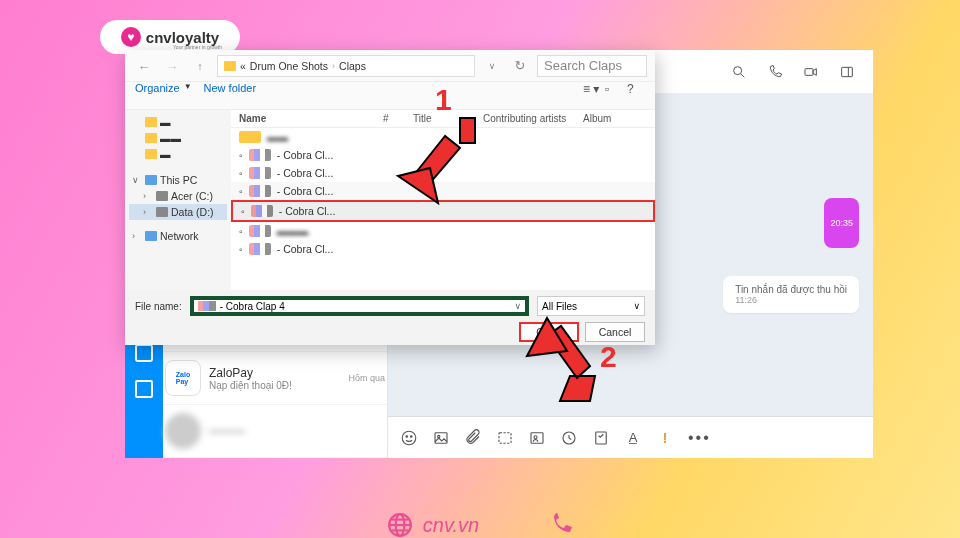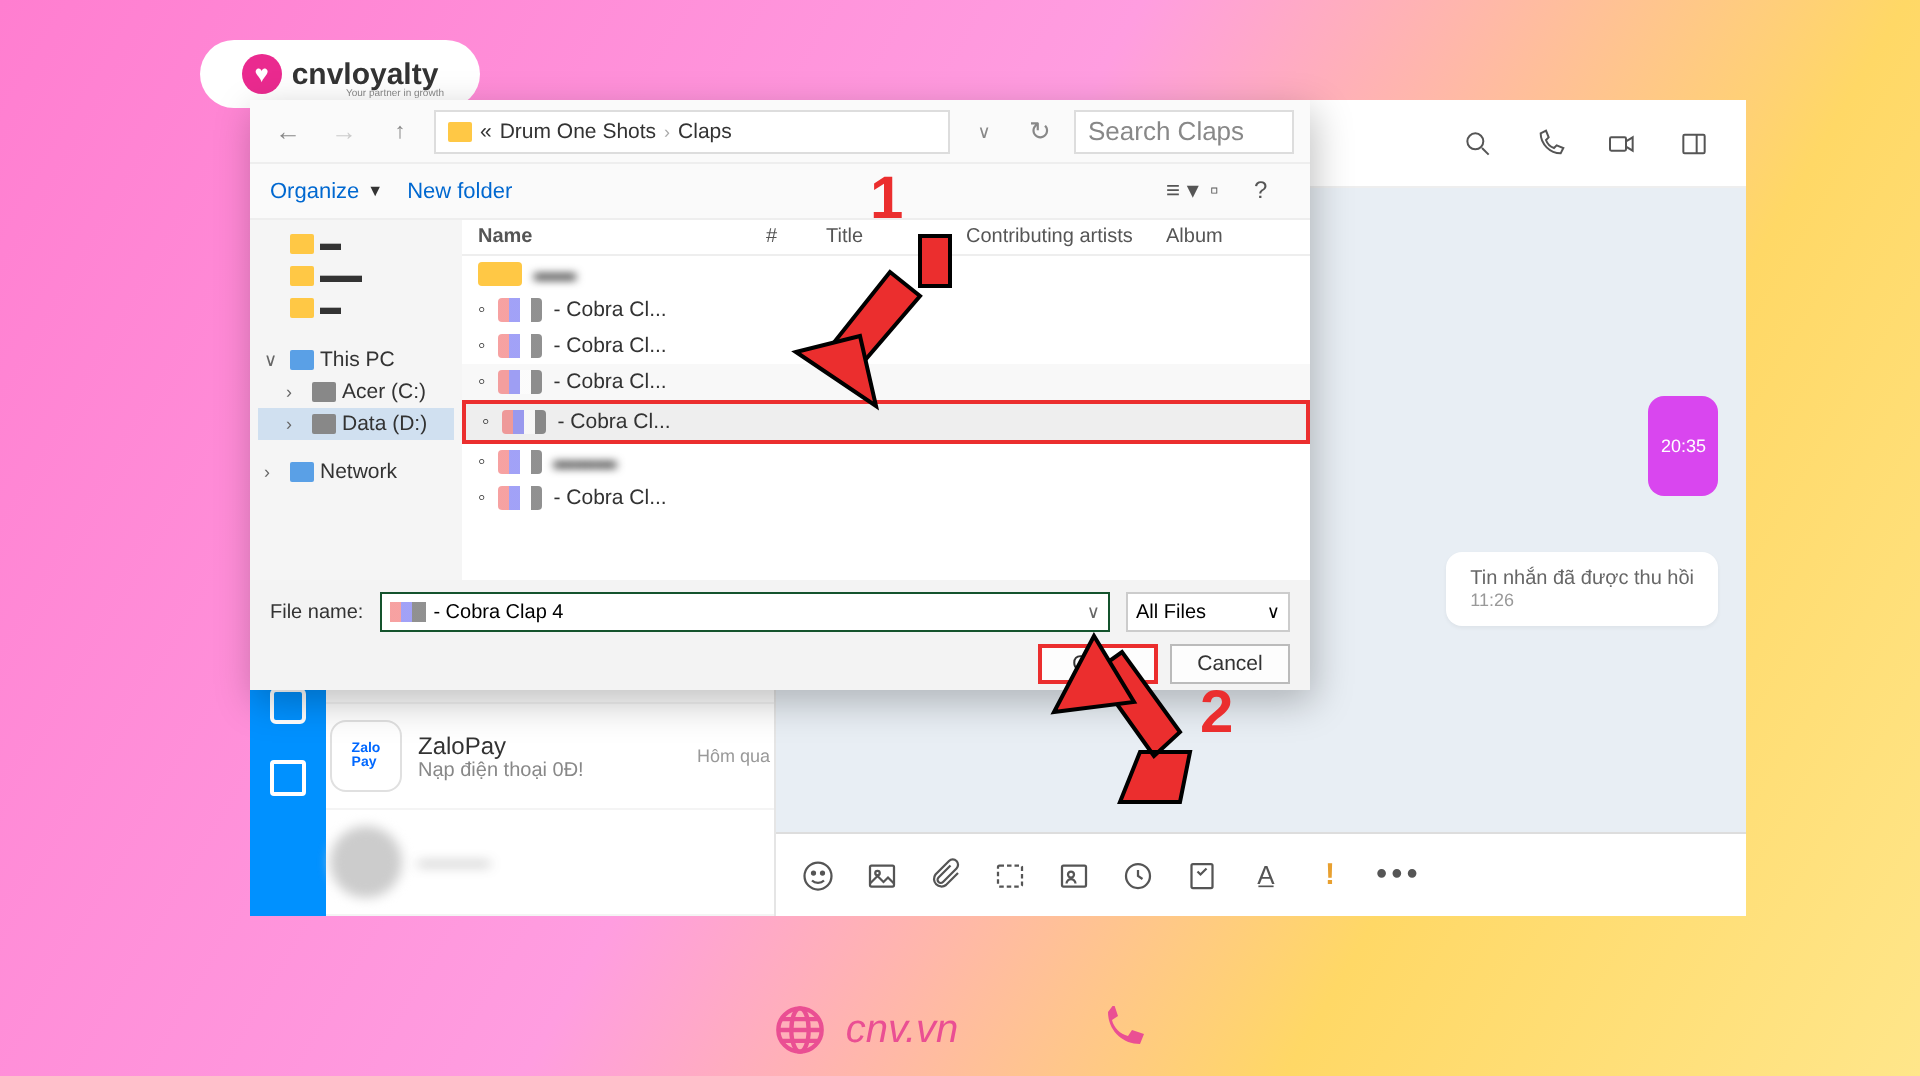--- a/index.html
+++ b/index.html
@@ -46,21 +46,21 @@
 .dots { font-size:16px; color:#555; letter-spacing:2px; }
 
 .fdlg { position:absolute; top:0; left:0; width:530px; height:295px; background:#fafafa; box-shadow:2px 6px 18px rgba(0,0,0,.25); z-index:10; }
 .fnav { height:32px; display:flex; align-items:center; padding:0 8px; gap:6px; border-bottom:1px solid #eee; }
 .fnav-btn { width:22px; height:22px; display:flex; align-items:center; justify-content:center; color:#888; font-size:13px; }
 .fnav-up { font-size:11px; }
 .addr { display:flex; align-items:center; flex:1; background:#fff; border:1px solid #ddd; height:22px; padding:0 6px; gap:4px; font-size:10.5px; color:#333; }
 .addr .fic { width:12px; height:10px; background:#ffc845; border-radius:1px; }
 .addr .ch { color:#aaa; font-size:9px; }
 .sbox { width:110px; height:22px; background:#fff; border:1px solid #ddd; padding:0 6px; font-size:13px; color:#888; display:flex; align-items:center; }
-.fbar { height:28px; display:flex; align-items:center; padding:0 10px; gap:4px; font-size:11px; border-bottom:1px solid #eee; }
+.fbar { height:28px; display:flex; align-items:flex-start; padding:0 10px; gap:4px; font-size:11px; border-bottom:1px solid #eee; }
 .fbar .org { color:#0068d0; }
 .fbar .chd { color:#333; font-size:8px; }
 .fbar .nf { color:#0068d0; margin-left:8px; }
 .fbar .sp { flex:1; }
 .fbar .vb { width:18px; height:16px; color:#555; font-size:12px; }
 .fbody { display:flex; height:180px; }
 .ftree { width:106px; padding:4px 4px; font-size:10.5px; color:#333; background:#f5f5f5; }
 .tn { display:flex; align-items:center; gap:3px; padding:2px 3px; }
 .tn .tic { width:12px; height:10px; background:#ffc845; border-radius:1px; flex-shrink:0; }
 .tn .tic.pc { background:#5aa0e6; }
@@ -76,33 +76,33 @@
 .fcols .c4 { width:100px; }
 .fcols .c5 { flex:1; }
 .frow { display:flex; align-items:center; padding:3px 8px; font-size:10.5px; color:#333; gap:6px; }
 .frow .fico { width:22px; height:12px; background:linear-gradient(90deg,#e44 0,#e44 25%,#44e 25%,#44e 50%,#fff 50%,#fff 75%,#222 75%); opacity:.5; border-radius:2px; }
 .frow .fico.fold { background:#ffc845; opacity:1; }
 .frow.sel { background:#f8f8f8; }
 .frow.selred { border:2px solid #eb2e2e; background:#eee; }
 .ffoot { height:55px; padding:6px 10px; background:#f3f3f3; }
 .fnrow { display:flex; align-items:center; gap:8px; margin-bottom:6px; }
 .fnlab { font-size:10px; color:#333; }
-.fnin { flex:1; height:20px; background:#fff; border:1px solid #14532d; padding:0 4px; font-size:10px; display:flex; align-items:center; gap:4px; }
+.fnin { flex:1; height:20px; background:#fff; border:4px solid #14532d; padding:0 4px; font-size:10px; display:flex; align-items:center; gap:4px; }
 .fnin .fico2 { width:18px; height:10px; background:linear-gradient(90deg,#e44 0,#e44 30%,#44e 30%,#44e 60%,#222 60%); opacity:.5; }
-.ffilt { width:82px; height:20px; background:#fff; border:1px solid #ccc; font-size:10px; padding:0 4px; display:flex; align-items:center; justify-content:space-between; }
+.ffilt { width:108px; height:20px; background:#fff; border:1px solid #ccc; font-size:10px; padding:0 4px; display:flex; align-items:center; justify-content:space-between; }
 .fbtns { display:flex; justify-content:flex-end; gap:6px; }
 .fbtn { width:60px; height:20px; background:#fdfdfd; border:1px solid #bbb; font-size:10.5px; display:flex; align-items:center; justify-content:center; color:#333; }
 .fbtn.open { border:2px solid #eb2e2e; }
 
 .arrow1 { position:absolute; top:108px; left:390px; z-index:50; pointer-events:none; }
 .num1 { position:absolute; top:83px; left:435px; font-size:30px; font-weight:700; color:#eb2e2e; z-index:50; }
 .arrow2 { position:absolute; top:316px; left:525px; z-index:50; pointer-events:none; }
 .num2 { position:absolute; top:340px; left:600px; font-size:30px; font-weight:700; color:#eb2e2e; z-index:50; }
 
-.footer { position:absolute; bottom:10px; left:0; width:100%; display:flex; justify-content:center; gap:70px; align-items:center; }
+.footer { position:absolute; bottom:0; left:0; width:100%; display:flex; justify-content:center; gap:70px; align-items:center; }
 .fitem { display:flex; align-items:center; gap:10px; color:#ea4f93; font-size:20px; font-family:Georgia,serif; font-style:italic; }
 .fitem svg { fill:#ea4f93; }
 </style>
 </head>
 <body>
 
 <div class="logo">
   <span class="logo-heart">♥</span>
   <span class="logo-text">cnvloyalty</span>
   <span class="logo-sub">Your partner in growth</span>

